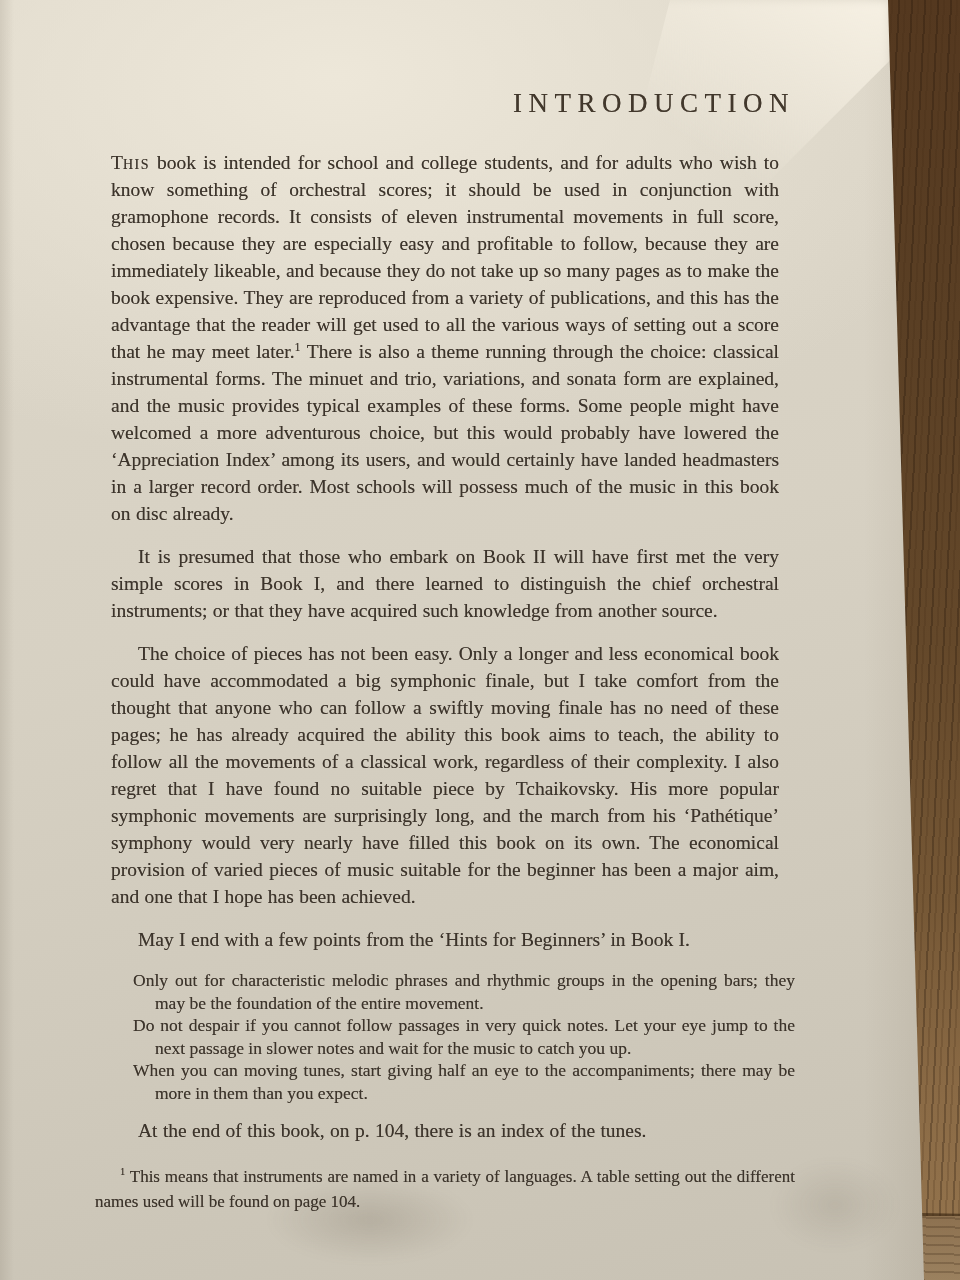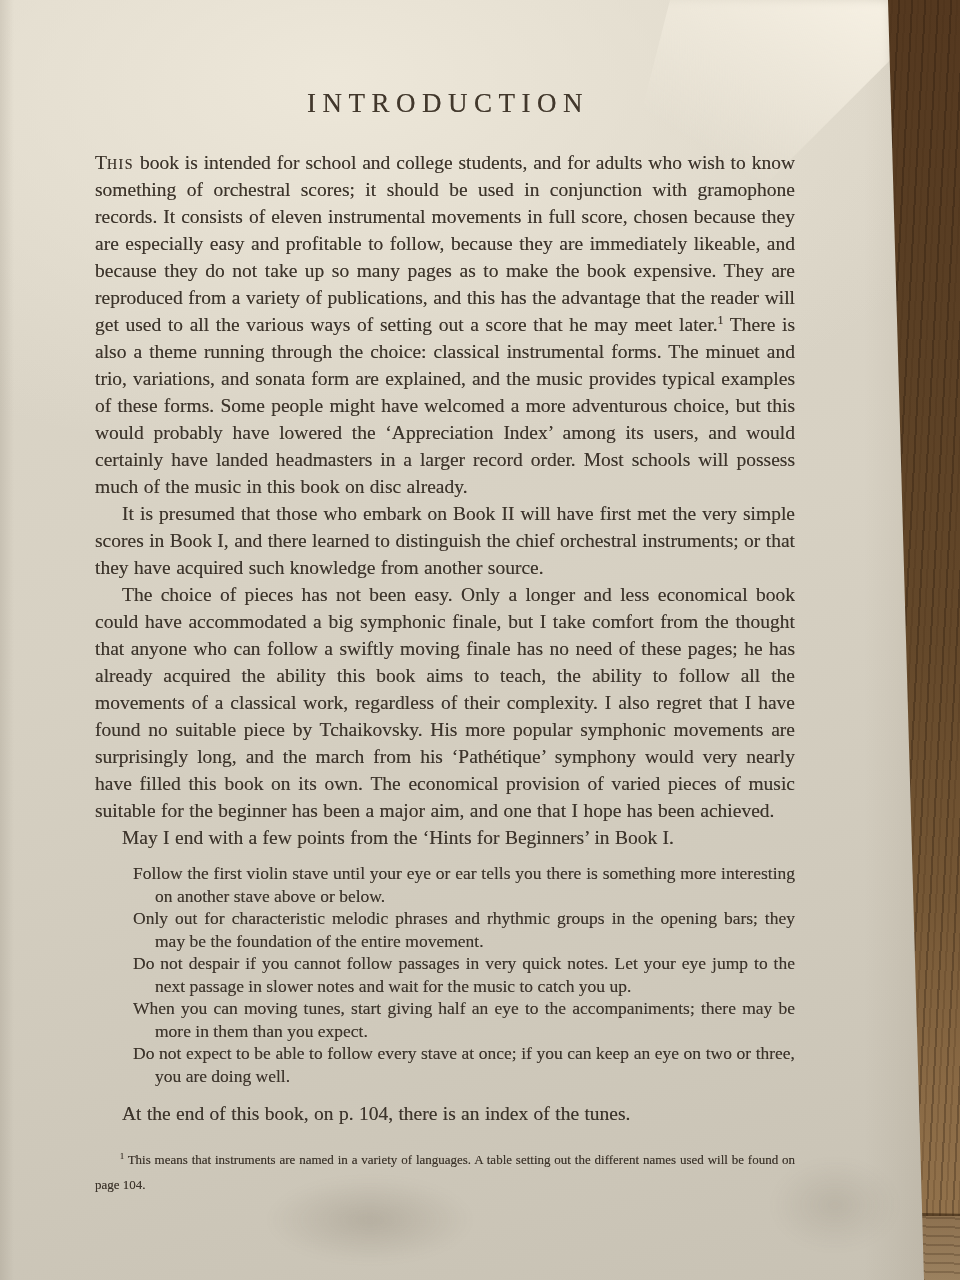--- a/index.html
+++ b/index.html
@@ -68,46 +68,46 @@
     position: absolute; left: 95px; top: 88px; width: 700px;
     color: #3c342b;
     text-shadow: 0 0 0.5px rgba(60,50,40,0.55);
   }
   .title {
     margin: 0 0 30px 0;
     font-size: 27px;
     font-weight: 500;
     letter-spacing: 6.5px;
     padding-left: 6px;
-    text-align: center;
+    text-align: right;
     color: #42382c;
   }
   .para {
-    margin: 0;
+    margin: 16px;
     font-size: 19.5px;
     line-height: 27px;
     text-align: justify;
     word-spacing: 0.5px;
   }
   .indent { text-indent: 27px; }
   .lead-small-caps { font-variant: small-caps; letter-spacing: 1.5px; }
   .fn-mark { font-size: 62%; line-height: 0; vertical-align: super; }
   .hints { margin: 11px 0 0 38px; }
   .hint {
     margin: 0;
     font-size: 17.5px;
     line-height: 22.5px;
     text-align: justify;
     padding-left: 22px;
     text-indent: -22px;
   }
   .closing { margin-top: 13px; }
   .footnote {
     margin: 21px 0 0 0;
-    font-size: 13px;
+    font-size: 17px;
     line-height: 24.5px;
     text-align: justify;
     text-indent: 25px;
   }
 </style>
 </head>
 <body>
 
 <div class="scene">
   <div class="wood"></div>
@@ -124,25 +124,23 @@
 
       <p class="para"><span>T</span><span class="lead-small-caps">his</span><span> book is intended for school and college students, and for adults who wish to know something of orchestral scores; it should be used in conjunction with gramophone records. It consists of eleven instrumental movements in full score, chosen because they are especially easy and profitable to follow, because they are immediately likeable, and because they do not take up so many pages as to make the book expensive. They are reproduced from a variety of publications, and this has the advantage that the reader will get used to all the various ways of setting out a score that he may meet later.</span><sup class="fn-mark">1</sup><span> There is also a theme running through the choice: classical instrumental forms. The minuet and trio, variations, and sonata form are explained, and the music provides typical examples of these forms. Some people might have welcomed a more adventurous choice, but this would probably have lowered the ‘Appreciation Index’ among its users, and would certainly have landed headmasters in a larger record order. Most schools will possess much of the music in this book on disc already.</span></p>
 
       <p class="para indent">It is presumed that those who embark on Book II will have first met the very simple scores in Book I, and there learned to distinguish the chief orchestral instruments; or that they have acquired such knowledge from another source.</p>
 
       <p class="para indent">The choice of pieces has not been easy. Only a longer and less economical book could have accommodated a big symphonic finale, but I take comfort from the thought that anyone who can follow a swiftly moving finale has no need of these pages; he has already acquired the ability this book aims to teach, the ability to follow all the movements of a classical work, regardless of their complexity. I also regret that I have found no suitable piece by Tchaikovsky. His more popular symphonic movements are surprisingly long, and the march from his ‘Pathétique’ symphony would very nearly have filled this book on its own. The economical provision of varied pieces of music suitable for the beginner has been a major aim, and one that I hope has been achieved.</p>
 
       <p class="para indent">May I end with a few points from the ‘Hints for Beginners’ in Book I.</p>
 
       <div class="hints">
-        <p class="hint">Follow the first violin stave until your eye or ear tells you there is something more interesting on another stave above or below.</p>
         <p class="hint">Only out for characteristic melodic phrases and rhythmic groups in the opening bars; they may be the foundation of the entire movement.</p>
         <p class="hint">Do not despair if you cannot follow passages in very quick notes. Let your eye jump to the next passage in slower notes and wait for the music to catch you up.</p>
         <p class="hint">When you can moving tunes, start giving half an eye to the accompaniments; there may be more in them than you expect.</p>
-        <p class="hint">Do not expect to be able to follow every stave at once; if you can keep an eye on two or three, you are doing well.</p>
       </div>
 
       <p class="para indent closing">At the end of this book, on p. 104, there is an index of the tunes.</p>
 
       <p class="footnote"><sup class="fn-mark">1</sup> <span>This means that instruments are named in a variety of languages. A table setting out the different names used will be found on page 104.</span></p>
     </div>
   </div>
 </div>
 
 </body></html>

